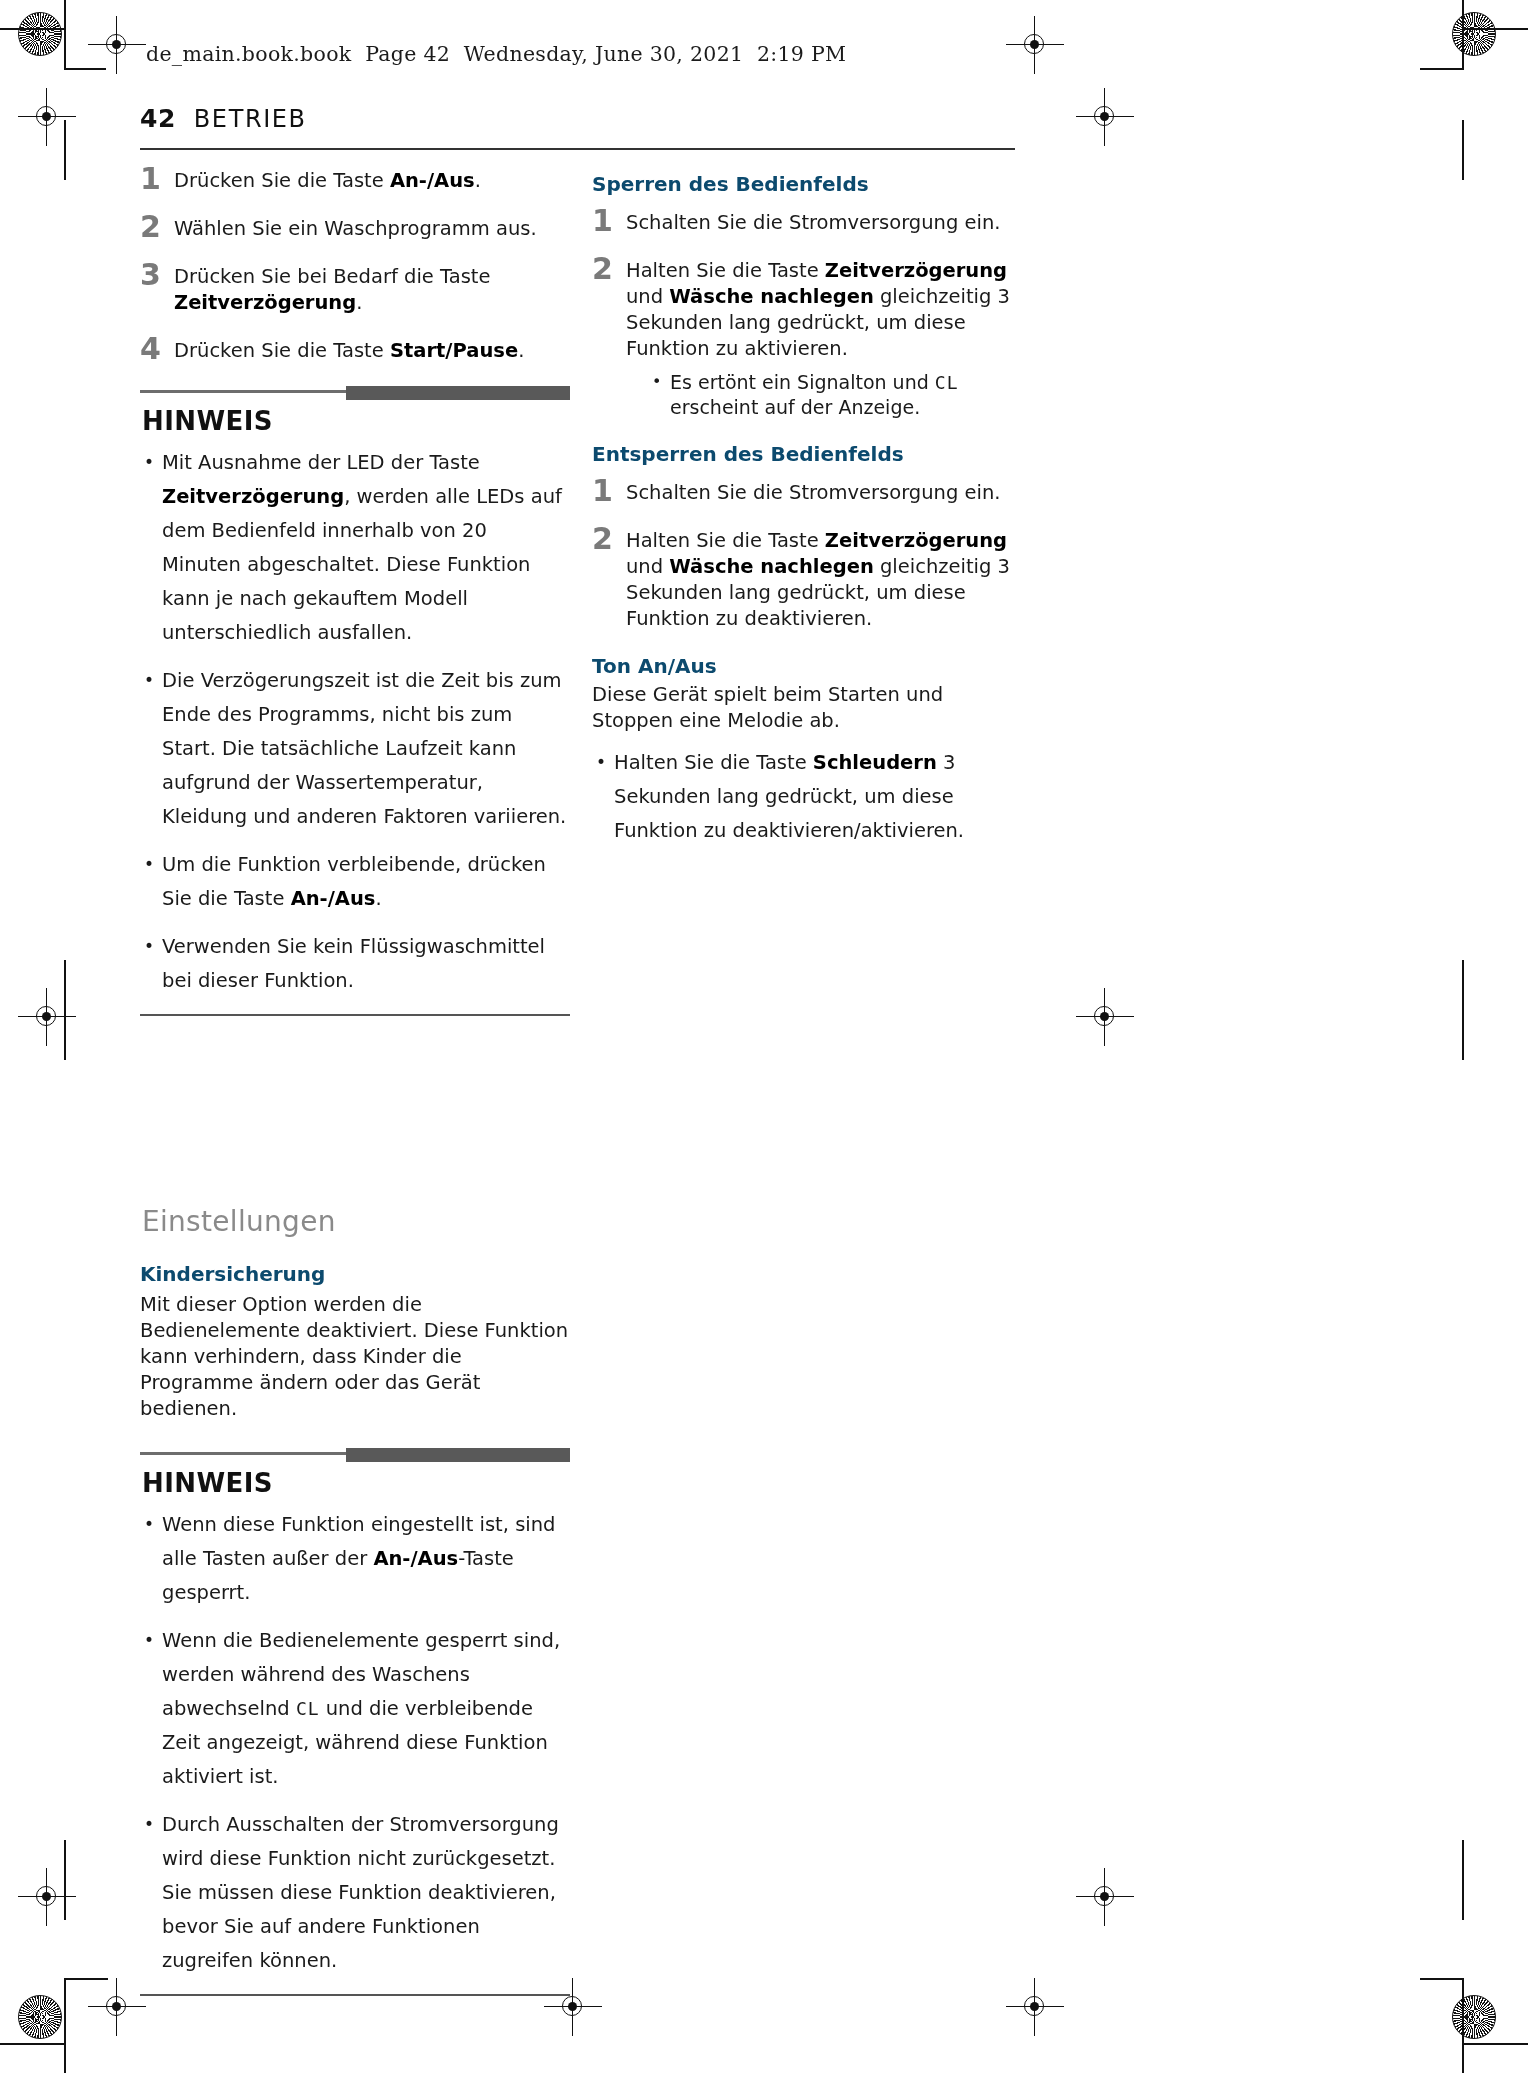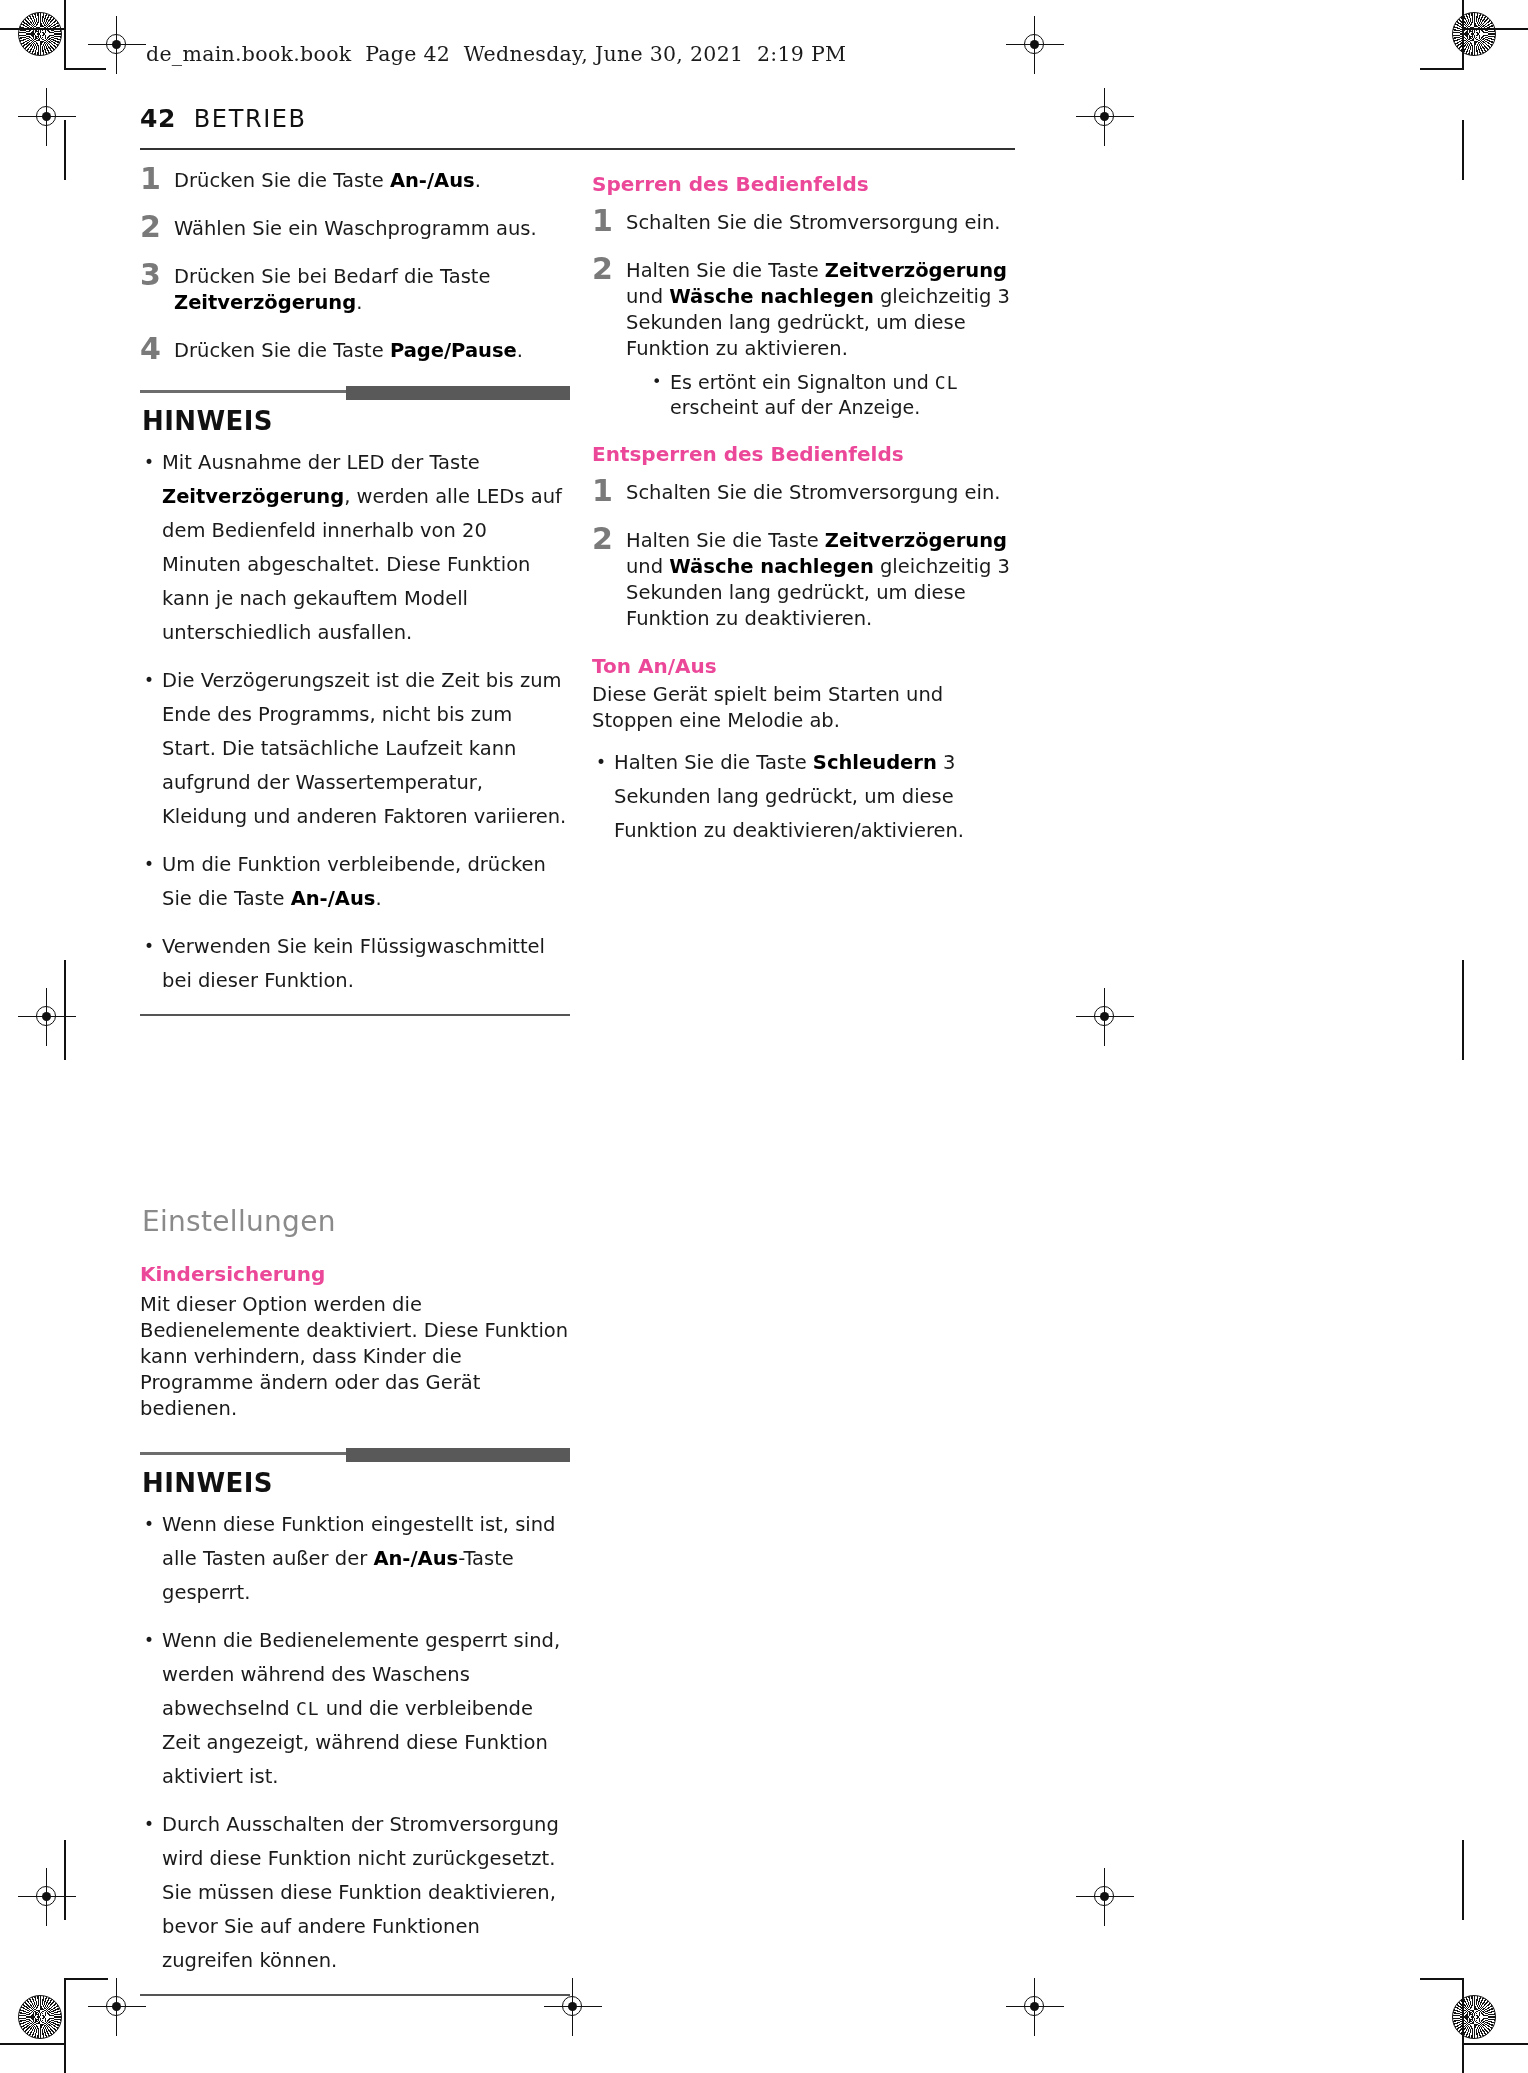--- a/index.html
+++ b/index.html
@@ -220,21 +220,21 @@
     content: "\2022";
     position: absolute;
     left: 2px;
     top: -1px;
     font-size: 16px;
   }
 
   .sub-head {
     font-size: 20px;
     font-weight: bold;
-    color: #ec4899;
+    color: #0c4a6e;
     margin: 0 0 14px 0;
   }
   .sub-head.spaced { margin-top: 18px; }
 
   .body-text {
     font-size: 19.5px;
     line-height: 26px;
     color: #1a1a1a;
     margin: 0 0 12px 0;
   }
@@ -385,21 +385,21 @@
       <span class="step-body"><span>Wählen Sie ein Waschprogramm aus.</span><b></b><span></span></span>
     </div>
 
     <div class="step">
       <span class="step-num">3</span>
       <span class="step-body"><span>Drücken Sie bei Bedarf die Taste </span><b>Zeitverzögerung</b><span>.</span></span>
     </div>
 
     <div class="step">
       <span class="step-num">4</span>
-      <span class="step-body"><span>Drücken Sie die Taste </span><b>Page/Pause</b><span>.</span></span>
+      <span class="step-body"><span>Drücken Sie die Taste </span><b>Start/Pause</b><span>.</span></span>
     </div>
 
     <div class="note-bar">
       <div class="thin"></div>
       <div class="thick"></div>
     </div>
     <div class="note-title">HINWEIS</div>
 
     <ul class="bul">
       <li><span>Mit Ausnahme der LED der Taste </span><b>Zeitverzögerung</b><span>, werden alle LEDs auf dem Bedienfeld innerhalb von 20 Minuten abgeschaltet. Diese Funktion kann je nach gekauftem Modell unterschiedlich ausfallen.</span></li>

